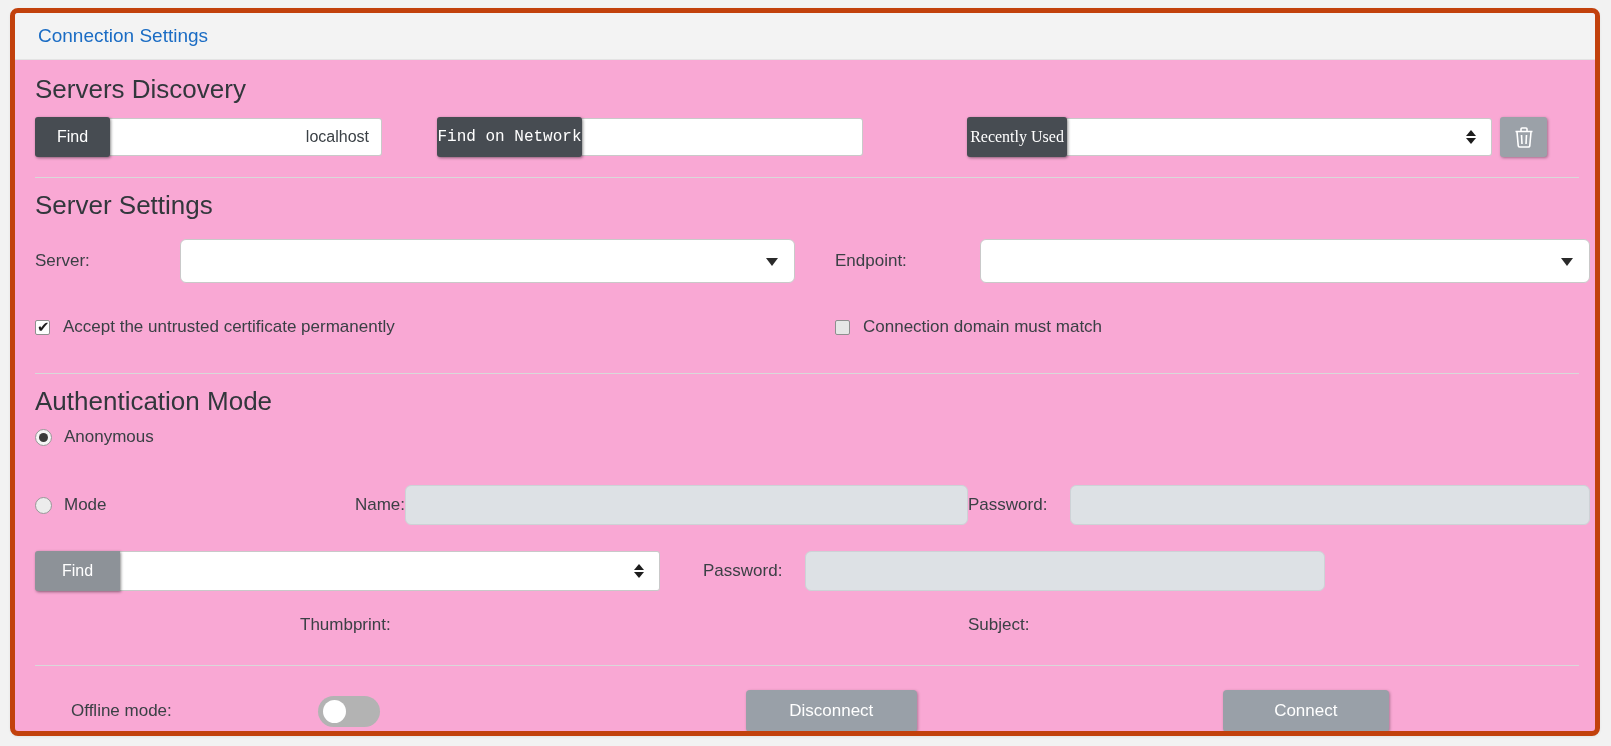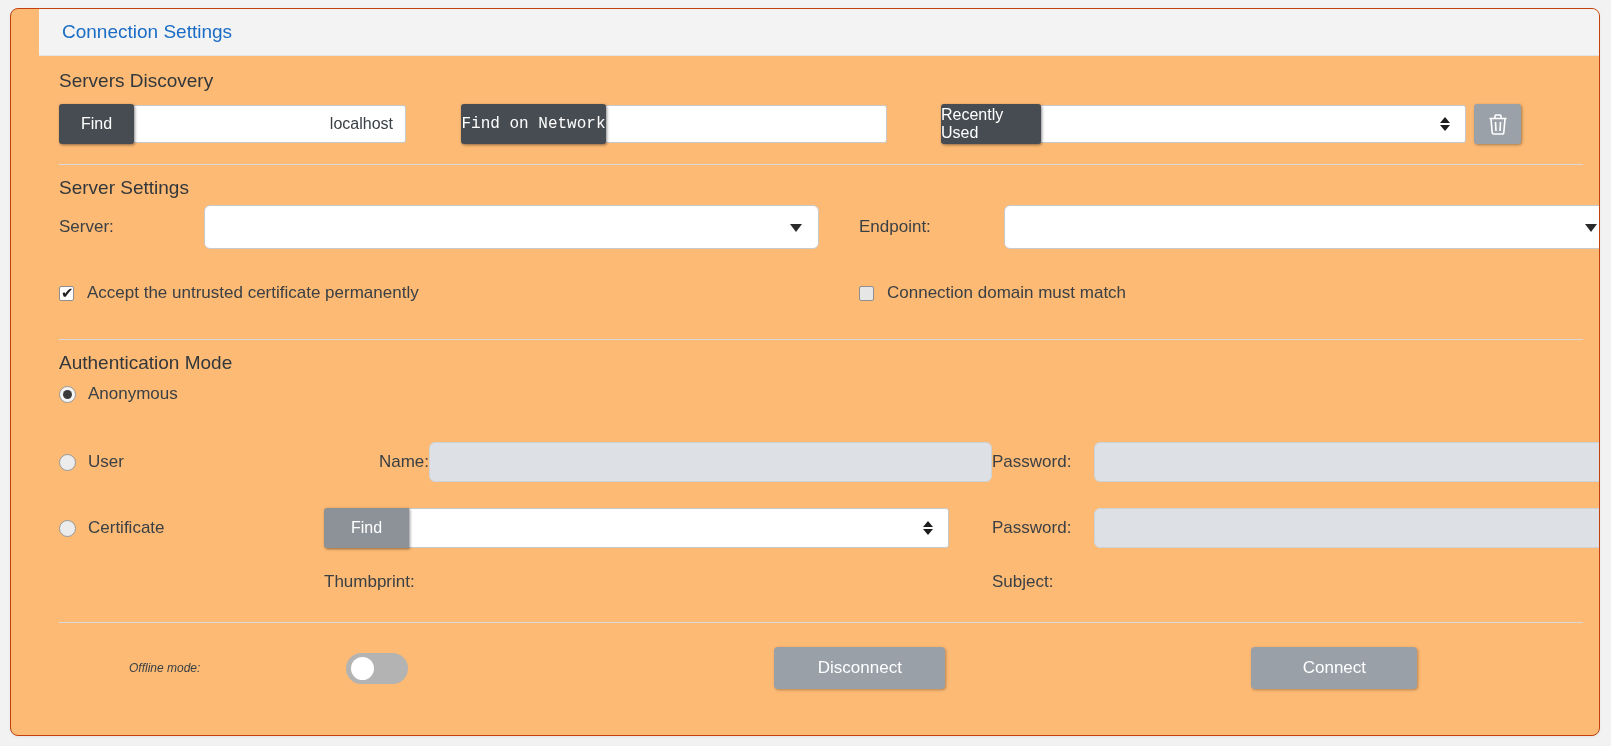--- a/index.html
+++ b/index.html
@@ -6,40 +6,39 @@
   html,body { width: 1611px; height: 746px; }
   body {
     background: #f2f2f2;
     font-family: "Liberation Sans", "DejaVu Sans", sans-serif;
     color: #3a4045;
     position: relative;
   }
   .card {
     position: absolute;
     left: 10px; top: 8px; right: 11px; bottom: 10px;
-    background: #fdba74;
-    border: 1px solid #c2410c;
+    background: #f9a8d4;
+    border: 5px solid #c2410c;
     border-radius: 8px;
     box-shadow: 0 1px 3px rgba(0,0,0,0.06);
     overflow: hidden;
-    padding-left: 28px;
   }
   .header {
     height: 47px;
     background: #f3f3f3;
     border-bottom: 1px solid #e3e3e3;
     display: flex;
     align-items: center;
     padding-left: 23px;
   }
   .header .title { font-size: 19px; color: #1a6cc4; }
   .content { padding: 0 16px 0 20px; }
-  .section-heading { font-size: 19px; color: #32373c; font-weight: 400; }
+  .section-heading { font-size: 26px; color: #32373c; font-weight: 400; }
   .h-sd { margin: 14px 0 12px; }
-  .h-ss { margin: 12px 0 6px; }
+  .h-ss { margin: 12px 0 18px; }
   .h-am { margin: 12px 0 10px; }
 
   .divider { height: 1px; background: #d9d9d9; }
 
   
   .btn-dark, .btn-mid {
     color: #fff;
     font-size: 16px;
     display: flex; align-items: center; justify-content: center;
     border-radius: 3px;
@@ -64,21 +63,21 @@
   }
   .row { display: flex; align-items: center; }
 
   
   .discovery-row { margin-bottom: 20px; height: 40px; }
   .w-find { width: 75px; }
   .w-find-input { width: 272px; text-align: right; }
   .gap-a { margin-left: 55px; font-family: Liberation Mono, monospace; }
   .w-network { width: 145px; }
   .w-network-input { width: 281px; }
-  .gap-b { margin-left: 54px; }
+  .gap-b { margin-left: 104px; font-family: Liberation Serif, serif; }
   .w-recent { width: 100px; }
   .w-recent-combo { width: 425px; }
   .trash-btn {
     width: 47px; height: 40px;
     margin-left: 8px;
     background: #9ba1a8;
     border-radius: 3px;
     display: flex; align-items: center; justify-content: center;
     box-shadow: 1px 1px 3px rgba(0,0,0,0.35);
     cursor: pointer; flex: none;
@@ -178,21 +177,21 @@
 
   .w-cert-find { width: 85px; border-radius: 3px 0 0 3px; }
   .w-cert-combo { width: 540px; }
   .gap-cert-pass { margin-left: 43px; }
 
   .meta-row { margin-top: 22px; }
   .w-thumbprint { width: 668px; }
 
   .footer-divider { margin-top: 30px; }
   .footer { height: 90px; }
-  .offline-label { font-size: 12px; margin-left: 70px; font-style: italic; }
+  .offline-label { font-size: 17px; margin-left: 36px; }
   .toggle {
     width: 62px; height: 31px;
     background: #b3b3b3;
     border-radius: 16px;
     margin-left: 146px;
     position: relative;
     flex: none; cursor: pointer;
   }
   .toggle .knob {
     position: absolute; left: 5px; top: 4px;
@@ -284,33 +283,29 @@
     <h2 class="section-heading h-am">Authentication Mode</h2>
 
     <div class="row anon-row">
       <div class="radio selected"></div>
       <span class="radio-label">Anonymous</span>
     </div>
 
     <div class="row auth-row">
       <div class="auth-col">
         <div class="radio"></div>
-        <span class="radio-label">User</span>
+        <span class="radio-label">Mode</span>
       </div>
       <span class="field-label w-label-105">Name:</span>
       <input class="input-disabled w-name-input" disabled="" value="" style="">
       <span class="field-label w-label-pass gap-pass">Password:</span>
       <input class="input-disabled w-pass-input" disabled="" value="" style="">
     </div>
 
     <div class="row auth-row">
-      <div class="auth-col">
-        <div class="radio"></div>
-        <span class="radio-label">Certificate</span>
-      </div>
       <div class="btn-mid w-cert-find">Find</div>
       <div class="combo w-cert-combo" style="height:40px">
         <span></span>
         <span class="spinner-icon"></span>
       </div>
       <span class="field-label w-label-pass gap-cert-pass">Password:</span>
       <input class="input-disabled w-pass-input" disabled="" value="" style="">
     </div>
 
     <div class="row meta-row">

